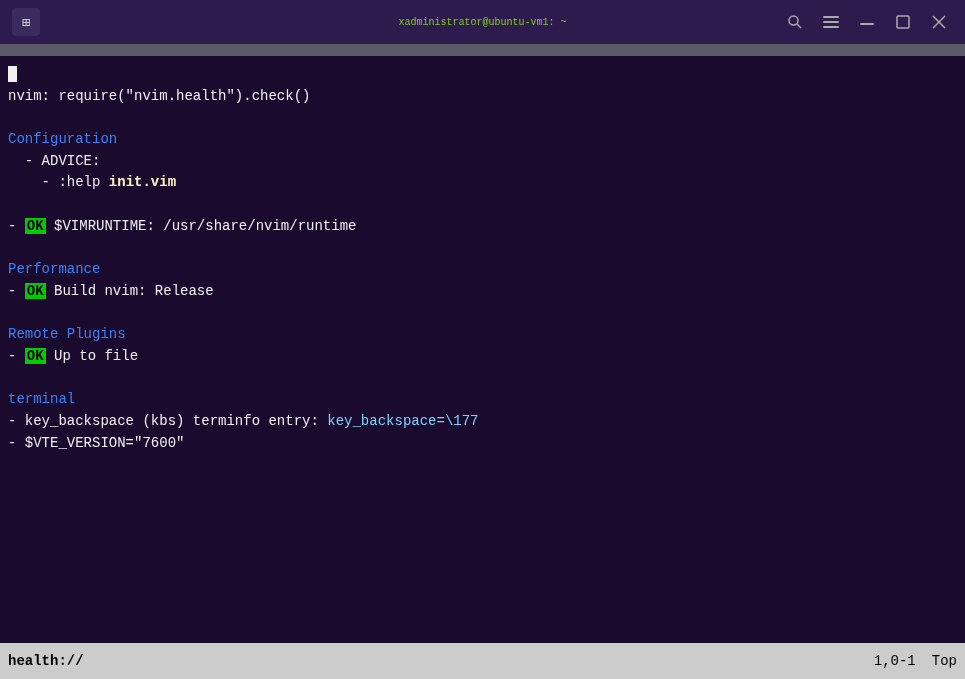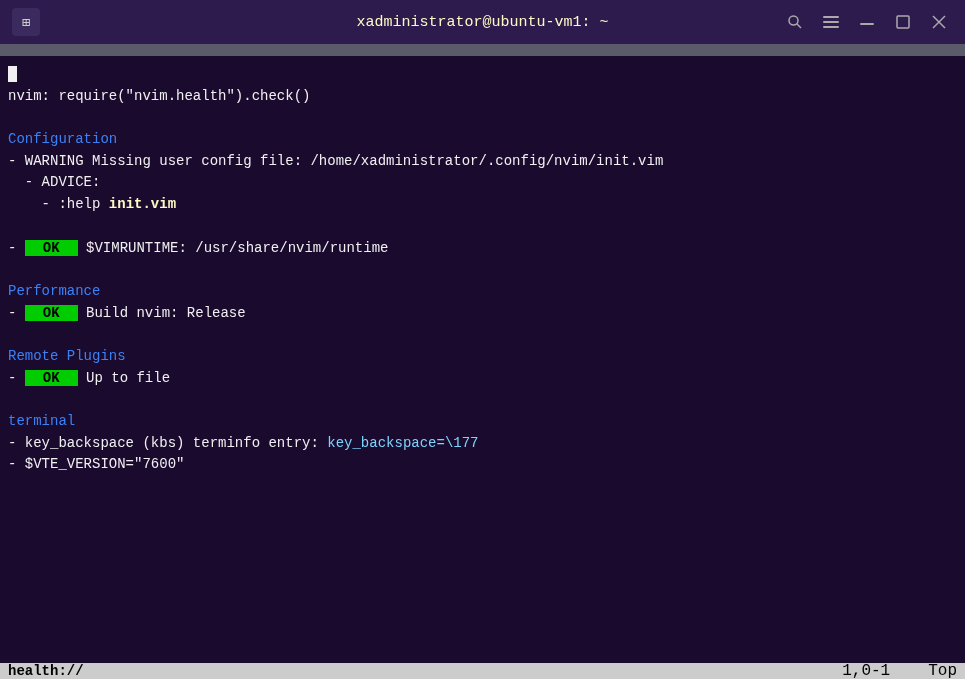--- a/index.html
+++ b/index.html
@@ -33,22 +33,22 @@
       height: 28px;
       background: #3a2a5e;
       border-radius: 4px;
       display: flex;
       align-items: center;
       justify-content: center;
       color: #ccc;
       font-size: 14px;
     }
     .titlebar-title {
-      color: #fef9c3;
-      font-size: 15px;
+      color: #84cc16;
+      font-size: 10px;
       font-family: 'Courier New', Courier, monospace;
       position: absolute;
       left: 50%;
       transform: translateX(-50%);
     }
     .titlebar-controls {
       display: flex;
       gap: 8px;
       align-items: center;
     }
@@ -89,58 +89,58 @@
     }
 
     .section-heading {
       color: #3b82f6;
     }
     .white { color: #f0f0f0; }
     .green-bg {
       background: #00cc00;
       color: #000000;
       font-weight: bold;
-      padding: 0 18px;
+      padding: 0 2px;
     }
     .bold-cyan {
       color: #fef9c3;
       font-weight: bold;
     }
     .link-cyan { color: #7dd3fc; }
 
     .cursor-block {
       display: inline-block;
       width: 9px;
       height: 16px;
       background: #f0f0f0;
       vertical-align: text-bottom;
     }
 
     
     .statusbar {
-      height: 16px;
+      height: 36px;
       background: #cccccc;
       display: flex;
       align-items: center;
       justify-content: space-between;
       padding: 0 8px;
       flex-shrink: 0;
     }
     .statusbar-left {
       color: #000000;
       font-family: 'Courier New', Courier, monospace;
       font-size: 14px;
       font-weight: bold;
     }
     .statusbar-right {
       display: flex;
-      gap: 38px;
+      gap: 16px;
       color: #000000;
       font-family: 'Courier New', Courier, monospace;
-      font-size: 16px;
+      font-size: 14px;
       justify-content: center;
     }
   </style>
 </head>
 <body>
 
 <div class="titlebar">
   <div class="titlebar-left">
     <div class="titlebar-icon">⊞</div>
   </div>
@@ -182,21 +182,20 @@
 
 <div class="terminal-content">
 
   <div class="term-line"><span class="cursor-block"></span></div>
 
   <div class="term-line"><span class="white">nvim: require("nvim.health").check()</span></div>
 
   <div class="term-line">&nbsp;</div>
 
   <div class="term-line"><span class="section-heading">Configuration</span></div>
-  <div class="term-line"><span class="white">- WARNING Missing user config file: /home/xadministrator/.config/nvim/init.vim</span></div>
   <div class="term-line"><span class="white">  - ADVICE:</span></div>
   <div class="term-line"><span class="white">    - :help </span><span class="bold-cyan">init.vim</span></div>
 
   <div class="term-line">&nbsp;</div>
 
   <div class="term-line"><span class="white">- </span><span class="green-bg">OK</span><span class="white"> $VIMRUNTIME: /usr/share/nvim/runtime</span></div>
 
   <div class="term-line">&nbsp;</div>
 
   <div class="term-line"><span class="section-heading">Performance</span></div>

